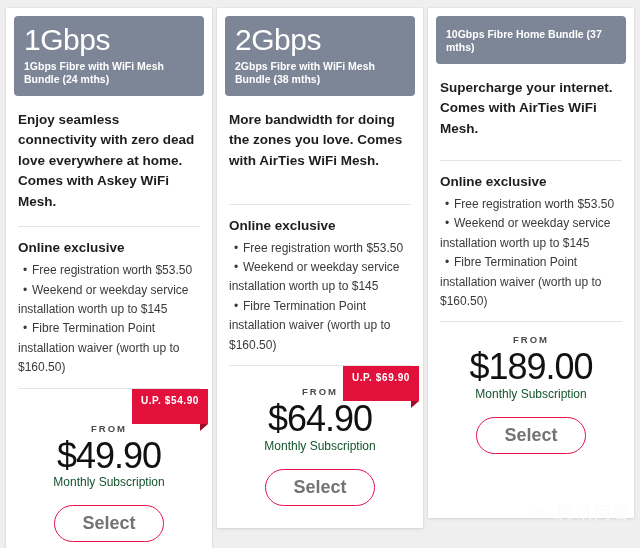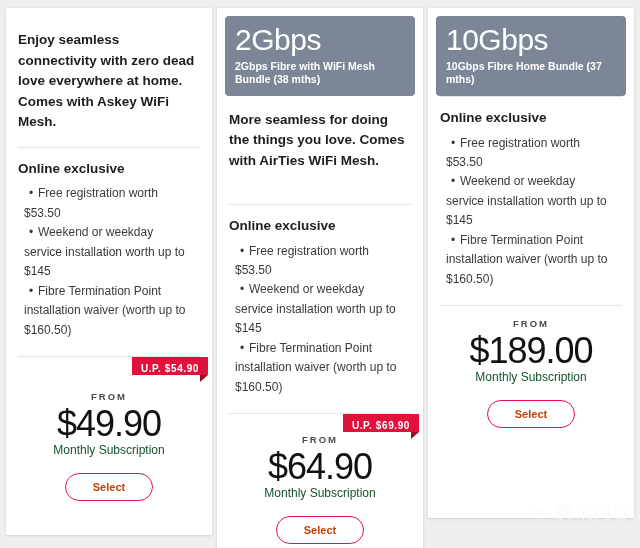--- a/index.html
+++ b/index.html
@@ -78,21 +78,21 @@
   }
   .promo-title {
     font-size: 13.5px;
     font-weight: bold;
     color: #1d1d1d;
     line-height: 1.4;
     margin-bottom: 3px;
   }
   .promo-list {
     list-style: none;
-    margin: 6px;
+    margin: 0;
     padding: 0;
   }
   .promo-list li {
     font-size: 12px;
     line-height: 1.62;
     color: #3a3a3a;
     position: relative;
     padding-left: 0;
     text-indent: 0;
   }
@@ -132,21 +132,21 @@
   
   .up-badge {
     position: absolute;
     right: -8px;
     top: 0;
     background: #e2113b;
     color: #ffffff;
     font-size: 10px;
     font-weight: bold;
     letter-spacing: 0.6px;
-    padding: 5px 9px 0 9px;
+    padding: 5px 9px 17px 9px;
     white-space: nowrap;
     line-height: 1.3;
   }
   .up-badge::after {
     content: "";
     position: absolute;
     right: 0;
     top: 100%;
     width: 0;
     height: 0;
@@ -155,24 +155,24 @@
   }
 
   
   .select-wrap {
     text-align: center;
     padding-top: 16px;
   }
   .select-btn {
     display: inline-block;
     border: 1.6px solid #e8114b;
-    color: #c2410c;
+    color: #737373;
     background: transparent;
     border-radius: 40px;
-    font-size: 11px;
+    font-size: 18px;
     font-weight: bold;
     padding: 7px 27px;
     cursor: pointer;
     font-family: "Liberation Sans", sans-serif;
   }
 
   
   .card-1 .tagline { min-height: 80px; }
   .card-2 .tagline { min-height: 80px; }
   .card-3 .tagline { min-height: 68px; }
@@ -196,20 +196,24 @@
     text-shadow: 0 0 1px rgba(0,0,0,0.05);
     user-select: none;
   }
 </style>
 </head>
 <body>
 
 <div id="plans">
 
   <div class="card card-1">
+    <div class="card-header">
+      <div class="speed">1Gbps</div>
+      <div class="header-sub">1Gbps Fibre with WiFi Mesh Bundle (24 mths)</div>
+    </div>
     <div class="card-body">
       <div class="tagline">Enjoy seamless connectivity with zero dead love everywhere at home. Comes with Askey WiFi Mesh.</div>
       <div class="divider"></div>
       <div class="promo">
         <div class="promo-title">Online exclusive</div>
         <ul class="promo-list">
           <li><span class="bullet">•</span><span>Free registration worth $53.50</span></li>
           <li><span class="bullet">•</span><span>Weekend or weekday service installation worth up to $145</span></li>
           <li><span class="bullet">•</span><span>Fibre Termination Point installation waiver (worth up to $160.50)</span></li>
         </ul>
@@ -226,21 +230,21 @@
       </div>
     </div>
   </div>
 
   <div class="card card-2">
     <div class="card-header">
       <div class="speed">2Gbps</div>
       <div class="header-sub">2Gbps Fibre with WiFi Mesh Bundle (38 mths)</div>
     </div>
     <div class="card-body">
-      <div class="tagline">More seamless for doing the things you love. Comes with AirTies WiFi Mesh.</div>
+      <div class="tagline">More bandwidth for doing the zones you love. Comes with AirTies WiFi Mesh.</div>
       <div class="divider"></div>
       <div class="promo">
         <div class="promo-title">Online exclusive</div>
         <ul class="promo-list">
           <li><span class="bullet">•</span><span>Free registration worth $53.50</span></li>
           <li><span class="bullet">•</span><span>Weekend or weekday service installation worth up to $145</span></li>
           <li><span class="bullet">•</span><span>Fibre Termination Point installation waiver (worth up to $160.50)</span></li>
         </ul>
       </div>
       <div class="divider"></div>
@@ -251,24 +255,24 @@
         <div class="price-note">Monthly Subscription</div>
       </div>
       <div class="select-wrap">
         <button class="select-btn">Select</button>
       </div>
     </div>
   </div>
 
   <div class="card card-3">
     <div class="card-header">
-      <div class="speed">10Gbps</div>
       <div class="header-sub">10Gbps Fibre Home Bundle (37 mths)</div>
     </div>
     <div class="card-body">
+      <div class="tagline">Supercharge your internet. Comes with AirTies WiFi Mesh.</div>
       <div class="divider"></div>
       <div class="promo">
         <div class="promo-title">Online exclusive</div>
         <ul class="promo-list">
           <li><span class="bullet">•</span><span>Free registration worth $53.50</span></li>
           <li><span class="bullet">•</span><span>Weekend or weekday service installation worth up to $145</span></li>
           <li><span class="bullet">•</span><span>Fibre Termination Point installation waiver (worth up to $160.50)</span></li>
         </ul>
       </div>
       <div class="divider"></div>

